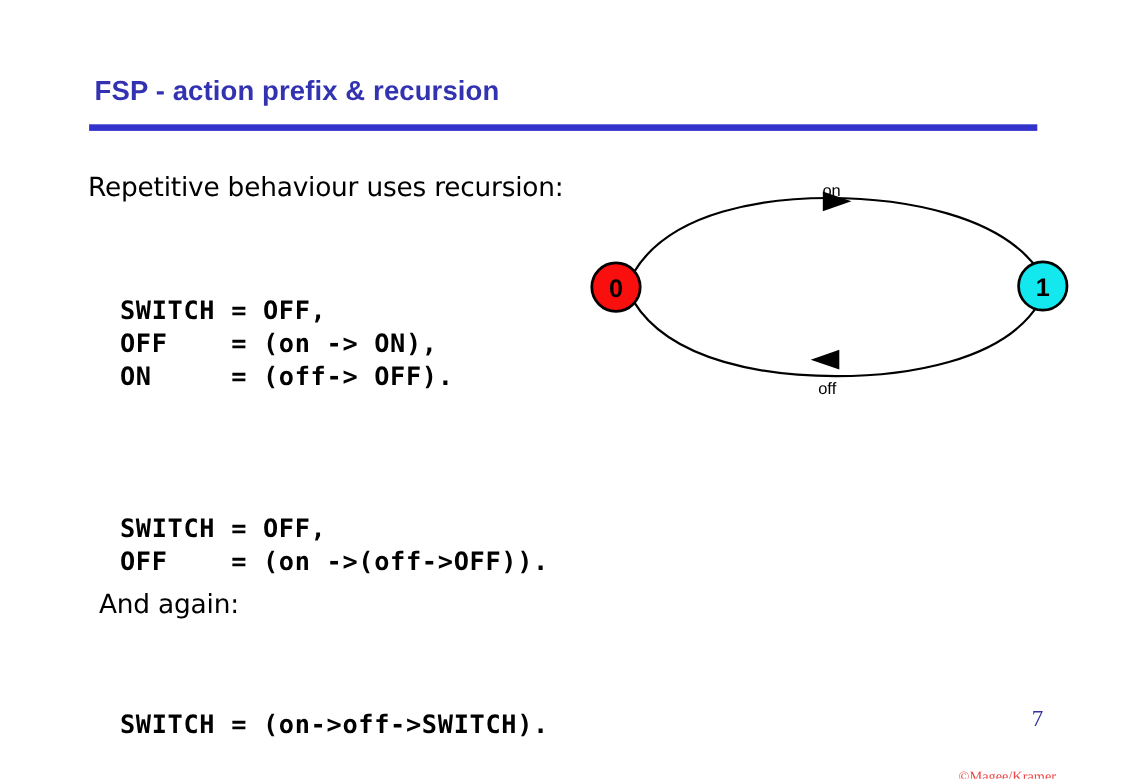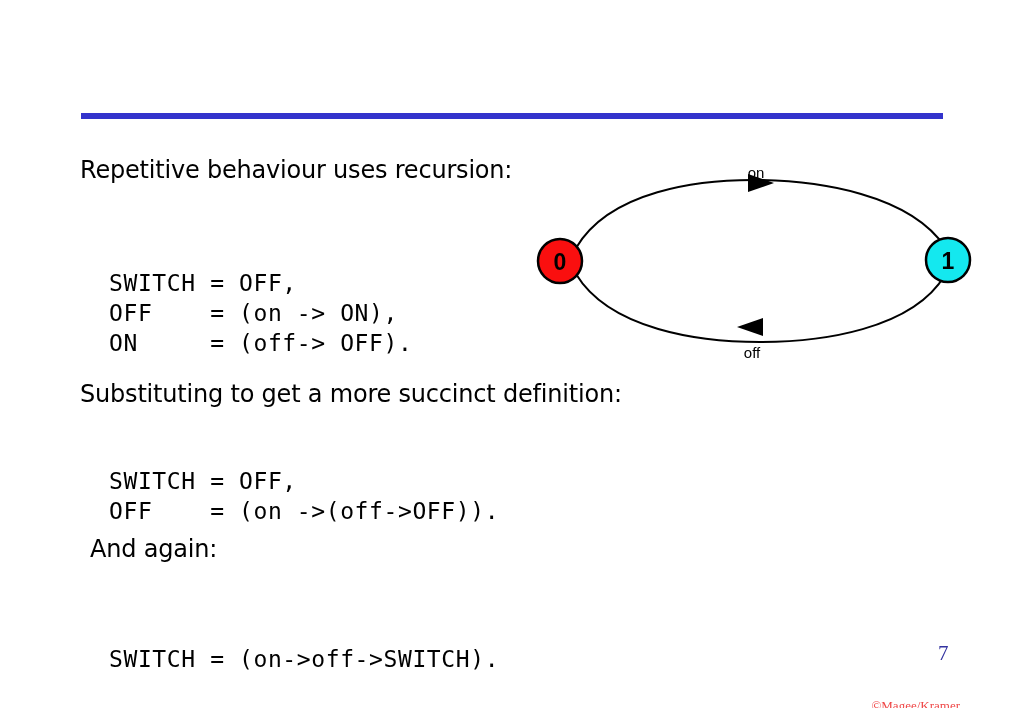--- a/index.html
+++ b/index.html
@@ -57,21 +57,21 @@
     text-align: center;
   }
   .prose-1 { left: 80px;  top: 155px; }
   .prose-2 { left: 80px;  top: 379px; }
   .prose-3 { left: 90px;  top: 534px; }
 
   
   .code {
     position: absolute;
     font-family: "DejaVu Sans Mono", monospace;
-    font-weight: normal;
+    font-weight: bold;
     font-size: 23px;
     line-height: 30px;
     color: #000000;
     white-space: pre;
     letter-spacing: 0.6px;
   }
   .code-1 { left: 109px; top: 245px; }
   .code-2 { left: 109px; top: 443px; }
   .code-3 { left: 109px; top: 629px; margin-top: 15px; }
 
@@ -135,30 +135,30 @@
     color: #ef4444;
     white-space: nowrap;
     margin-top: 28px;
   }
 </style>
 </head>
 <body>
 
 <div class="slide">
 
+  <div class="slide-title">FSP - action prefix &amp; recursion</div>
 
   <div class="title-rule"></div>
 
   <div class="prose prose-1">Repetitive behaviour uses recursion:</div>
 
   <pre class="code code-1">SWITCH = OFF,
 OFF    = (on -&gt; ON),
 ON     = (off-&gt; OFF).</pre>
 
-  <div class="prose prose-2">Substituting to get a more succinct definition:</div>
 
   <pre class="code code-2">SWITCH = OFF,
 OFF    = (on -&gt;(off-&gt;OFF)).</pre>
 
   <div class="prose prose-3">And again:</div>
 
   <pre class="code code-3">SWITCH = (on-&gt;off-&gt;SWITCH).</pre>
 
   <div class="diagram">
     <svg width="490" height="220" viewBox="0 0 490 220" xmlns="http://www.w3.org/2000/svg">

